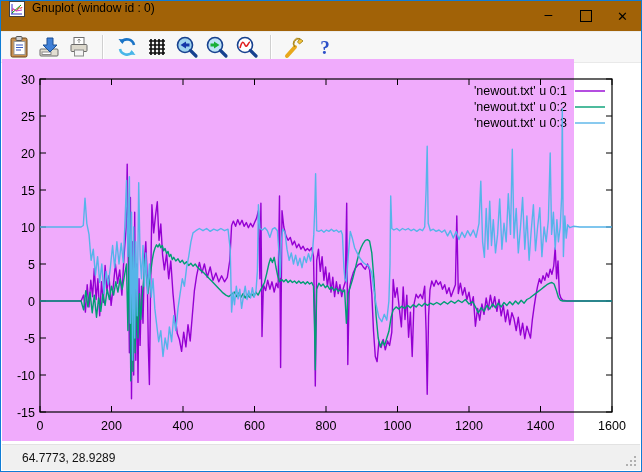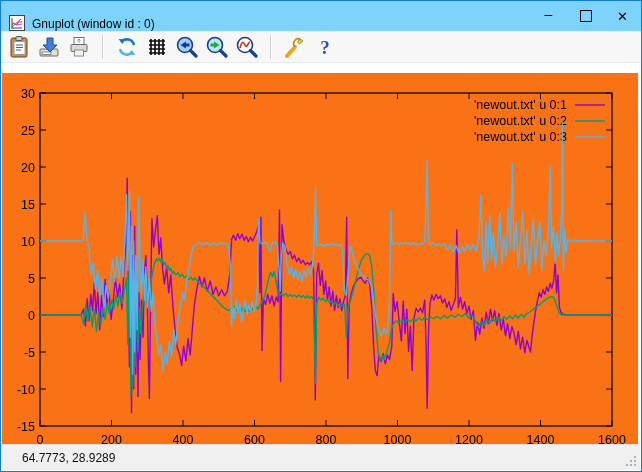--- a/index.html
+++ b/index.html
@@ -1,30 +1,30 @@
 <!DOCTYPE html>
 <html><head>
 <meta charset="utf-8">
 <style>
   html,body{margin:0;padding:0;background:#c8c8c8;font-family:"Liberation Sans",sans-serif;}
   .window{position:relative;width:642px;height:472px;box-sizing:border-box;background:#ffffff;
           border:1px solid #0f7cd6;overflow:hidden;}
-  .titlebar{height:30px;display:flex;align-items:flex-end;background:#7dd3fc;}
+  .titlebar{height:30px;display:flex;align-items:flex-start;background:#a16207;}
   .title-icon{margin:0 7px 0 8px;display:flex;align-items:center;}
   .title-text{flex:1;font-size:12px;color:#000;}
   .win-controls{display:flex;height:30px;}
   .win-btn{width:37px;height:30px;display:flex;align-items:center;justify-content:center;
            font-size:13px;color:#000;cursor:default;}
   .min-glyph{position:relative;top:-2px;font-size:14px;}
   .max-box{width:10px;height:10px;border:1px solid #000;}
   .toolbar{height:32px;background:#f7f7f7;display:flex;align-items:center;padding-left:3px;
            border-top:1px solid #ececec;border-bottom:1px solid #e9e9e9;box-sizing:border-box;}
   .tb-btn{width:26px;height:28px;margin:0 2px;display:flex;align-items:center;justify-content:center;}
   .tb-sep{width:0;height:24px;border-left:1px solid #d0d0d0;border-right:1px solid #ffffff;margin:0 8px;}
-  .canvas{position:absolute;left:1px;top:72px;width:636px;height:382px;background:#f97316;}
+  .canvas{position:absolute;left:1px;top:58px;width:572px;height:382px;background:#f0abfc;}
   .canvas svg text{font-size:12.5px;fill:#000;font-family:"Liberation Sans",sans-serif;}
   .statusbar{position:absolute;left:1px;right:1px;bottom:1px;height:26px;background:#f0f0f0;
              border-top:1px solid #e2e2e2;display:flex;align-items:center;padding-left:20px;
              font-size:12px;color:#111;box-sizing:border-box;}
   .grip{position:absolute;right:2px;bottom:2px;}
 </style>
 </head>
 <body>
 
 <div class="window">

